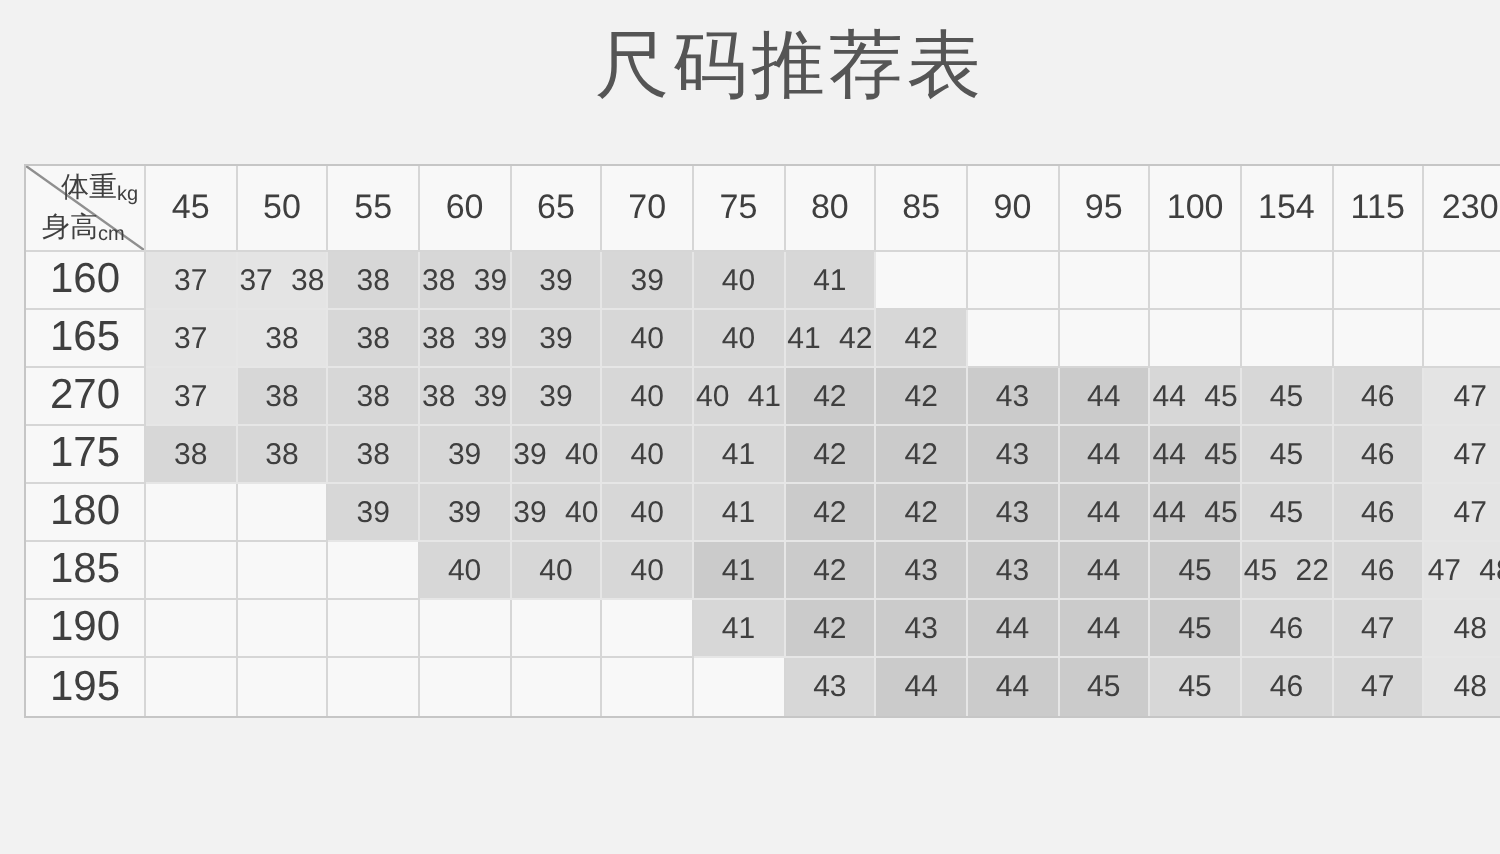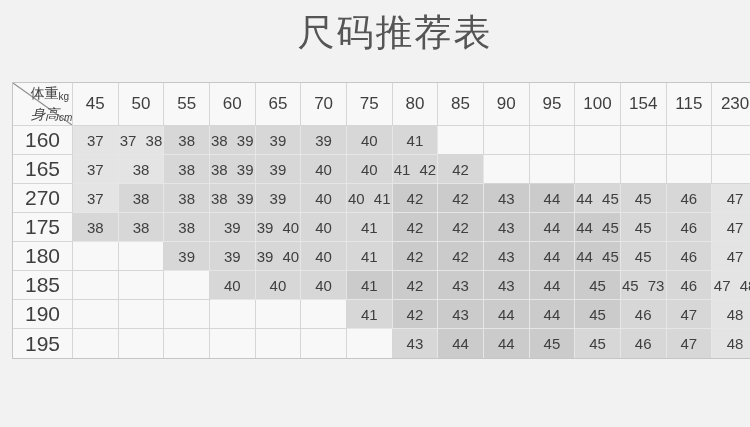--- a/index.html
+++ b/index.html
@@ -46,21 +46,21 @@
   td.s0{background:var(--cell-empty);}
   td.s1{background:var(--cell-light);  border-color:var(--grid-line-on-gray);}
   td.s2{background:var(--cell-medium); border-color:var(--grid-line-on-gray);}
   td.s3{background:var(--cell-dark);   border-color:var(--grid-line-on-gray);}
   th.corner{position:relative; padding:0;}
   .corner svg{position:absolute; inset:0; width:100%; height:100%;}
   .corner .corner-top{
     position:absolute; top:3px; right:3px; font-size:14px; line-height:1;
   }
   .corner .corner-bottom{
-    position:absolute; bottom:4px; left:18px; font-size:14px; line-height:1;font-style:italic;
+    position:absolute; bottom:4px; left:8px; font-size:14px; line-height:1;
   }
   .corner .unit{font-size:10px; position:relative; top:2px;}
 </style>
 </head>
 <body>
 
 <div class="page-title">尺码推荐表</div>
 
 <table class="size-table">
   <colgroup>
@@ -190,21 +190,21 @@
         <td class="s0"></td>
         <td class="s2">40</td>
         <td class="s2">40</td>
         <td class="s2">40</td>
         <td class="s3">41</td>
         <td class="s3">42</td>
         <td class="s3">43</td>
         <td class="s3">43</td>
         <td class="s3">44</td>
         <td class="s3">45</td>
-        <td class="s2">45 73</td>
+        <td class="s2">45 22</td>
         <td class="s2">46</td>
         <td class="s1">47 48</td>
       </tr>
       <tr>
         <th>190</th>
         <td class="s0"></td>
         <td class="s0"></td>
         <td class="s0"></td>
         <td class="s0"></td>
         <td class="s0"></td>

